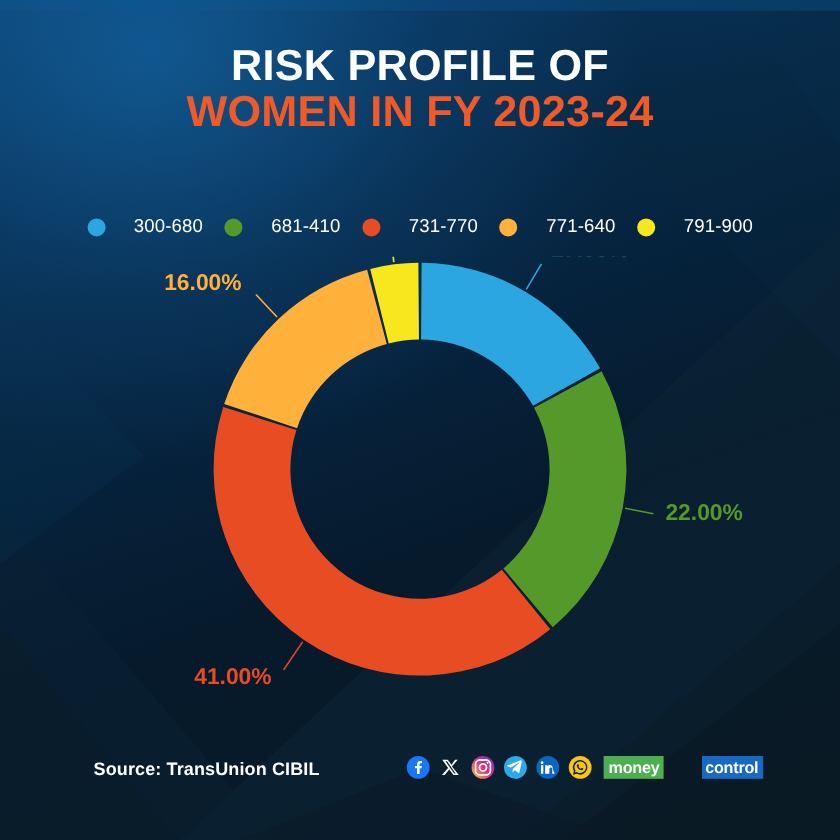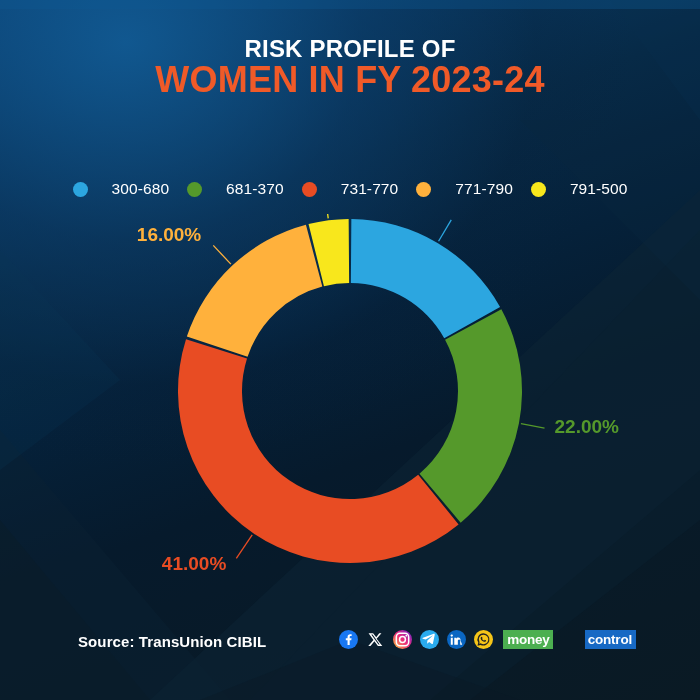--- a/index.html
+++ b/index.html
@@ -38,21 +38,21 @@
     z-index: 5;
   }
   .title-line {
     font-weight: bold;
     letter-spacing: 0.2px;
     line-height: 1.06;
     font-size: 37px;
     text-transform: uppercase;
     white-space: nowrap;
   }
-  .title-1 { color: #ffffff; font-size: 24px; }
+  .title-1 { color: #ffffff; font-size: 36px; }
   .title-2 { color: #f05a28; font-size: 36px; }
   .title-3 { color: #f05a28; font-size: 36px; }
 
   
   .legend {
     position: absolute;
     top: 180px;
     left: 0;
     width: 700px;
     display: flex;
@@ -180,33 +180,33 @@
     <div class="title-line title-3">WOMEN IN FY 2023-24</div>
   </div>
 
   <div class="legend">
     <div class="legend-item">
       <span class="legend-dot" style="background:#2ca6e0"></span>
       <span class="legend-label">300-680</span>
     </div>
     <div class="legend-item">
       <span class="legend-dot" style="background:#55992b"></span>
-      <span class="legend-label">681-370</span>
+      <span class="legend-label">681-410</span>
     </div>
     <div class="legend-item">
       <span class="legend-dot" style="background:#e84c23"></span>
       <span class="legend-label">731-770</span>
     </div>
     <div class="legend-item">
       <span class="legend-dot" style="background:#ffb13c"></span>
-      <span class="legend-label">771-790</span>
+      <span class="legend-label">771-640</span>
     </div>
     <div class="legend-item">
       <span class="legend-dot" style="background:#f8e71c"></span>
-      <span class="legend-label">791-500</span>
+      <span class="legend-label">791-900</span>
     </div>
   </div>
 
   <div class="chart-wrap">
     <svg class="chart-svg" id="donut-svg" width="700" height="390" viewBox="0 0 700 390">
       <g id="donut-slices">
           <path d="M 351.3508709528584 5.005304885096166 A 172 172 0 0 1 500.0693132165211 92.95714646252375 L 444.22956876386206 124.22890591832888 A 108 108 0 0 0 350.8482212959808 69.00333097436271 Z" fill="#2ca6e0"></path>
           <path d="M 501.3708873060747 95.32470094225773 A 172 172 0 0 1 460.6744087342099 308.66311272081117 L 419.4932333912481 259.6721870572535 A 108 108 0 0 0 445.0468362154422 125.71550989397579 Z" fill="#55992b"></path>
           <path d="M 458.59268081729294 310.38526782562434 A 172 172 0 0 1 186.00588236113177 125.13547088954675 L 247.02694938954784 144.43390032599447 A 108 108 0 0 0 418.1861019085328 260.7535402626013 Z" fill="#e84c23"></path>
           <path d="M 186.8407665244132 122.56596164476721 A 172 172 0 0 1 305.91822782112473 10.744782453091915 L 322.32074770163644 72.607188982174 A 108 108 0 0 0 247.55117898044548 142.82048754438873 Z" fill="#ffb13c"></path>

